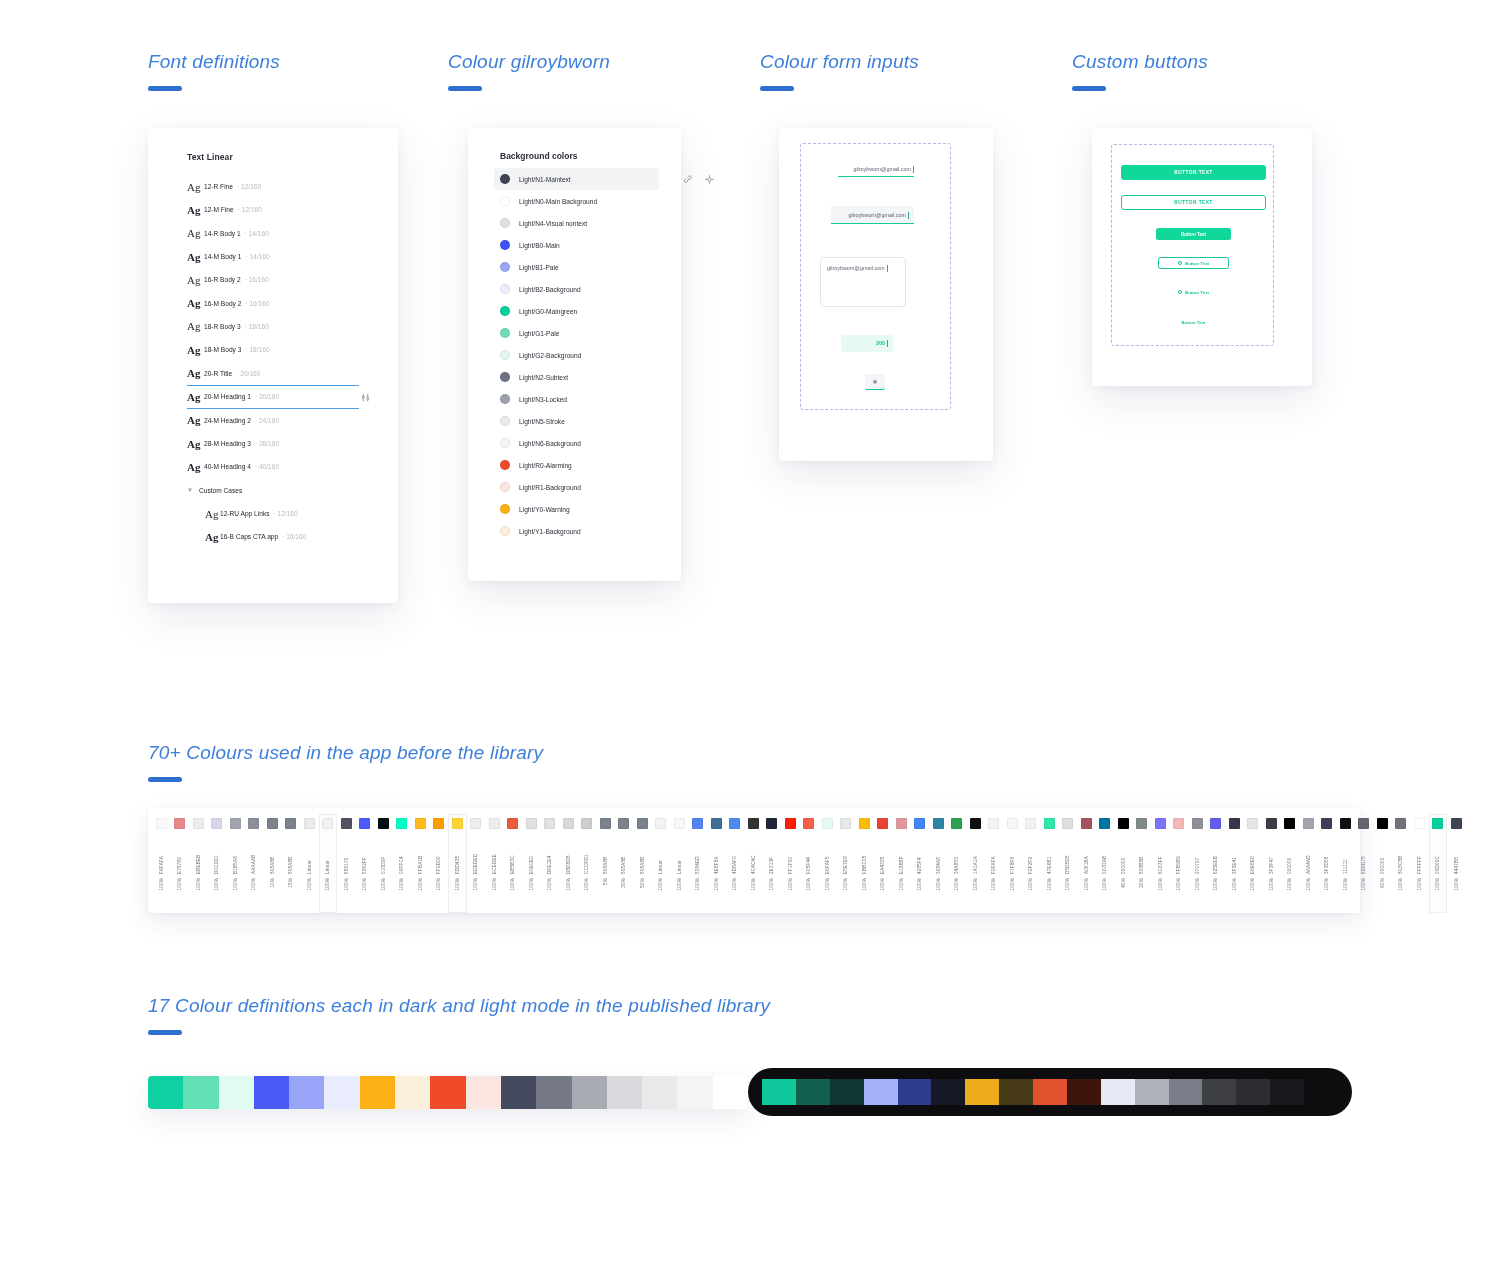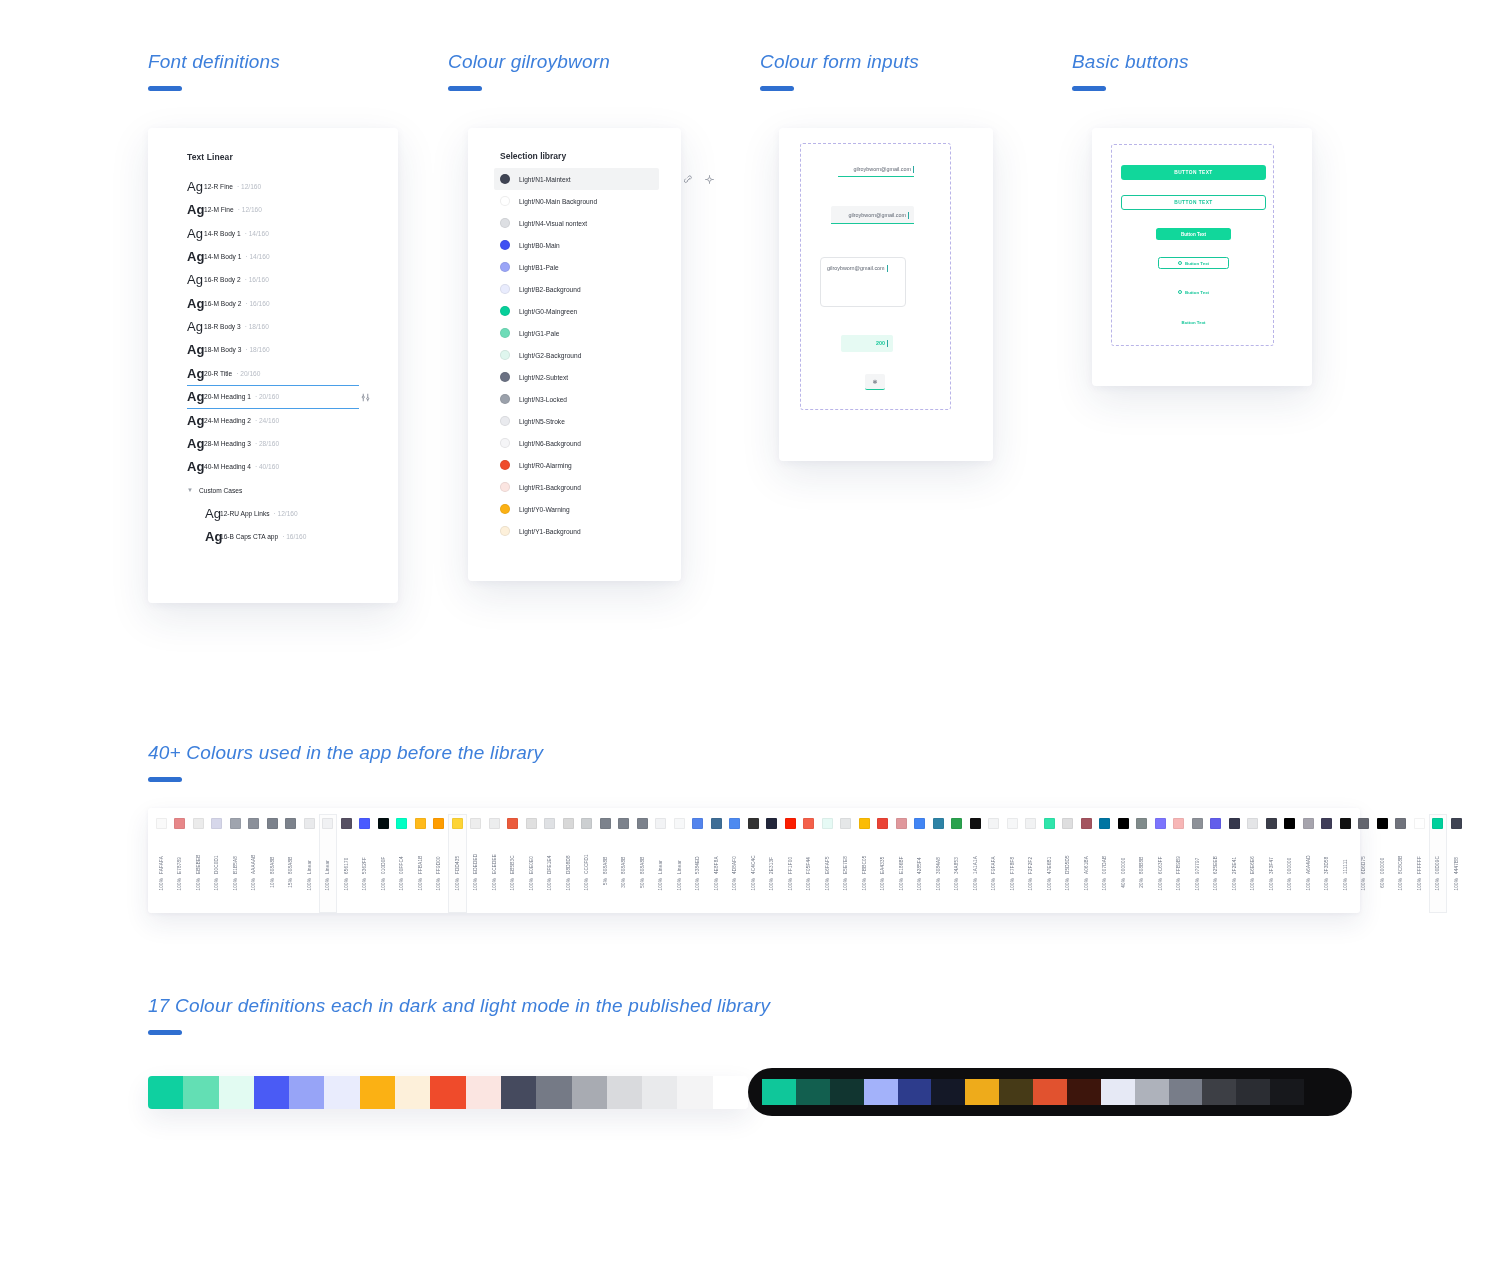--- a/index.html
+++ b/index.html
@@ -43,21 +43,21 @@
     position:absolute; left:39px; top:24px;
     font-size: 8.5px; font-weight: 700; color:#2b2f38; letter-spacing:.1px;
   }
   .ts-list { position:absolute; left:39px; top:47px; width:172px; }
   .ts-row {
     display:flex; align-items:center; height:23.3px;
     position: relative;
   }
   .ts-row .ag {
     width: 17px; flex:0 0 17px;
-    font-size: 13px; color:#1f232b; font-weight:500;
+    font-size: 11px; color:#1f232b; font-weight:500;font-family:Liberation Serif, serif;
   }
   .ts-row .nm { font-size: 6.6px; color:#23262d; white-space:nowrap; }
   .ts-row .sz { font-size: 6.6px; color:#b6bbc4; margin-left:4px; white-space:nowrap;}
   .ts-row.w400 .ag { font-weight: 400; }
   .ts-row.w700 .ag { font-weight: 700; }
   .ts-row.selected {
     border-top: 1px solid #4a9fe8;
     border-bottom: 1px solid #4a9fe8;
     height: 24px;
   }
@@ -192,25 +192,25 @@
   </div>
   <div class="sec-head" style="left:448px; top:51px;">
     <div class="title">Colour gilroybworn</div>
     <div class="rule"></div>
   </div>
   <div class="sec-head" style="left:760px; top:51px;">
     <div class="title">Colour form inputs</div>
     <div class="rule"></div>
   </div>
   <div class="sec-head" style="left:1072px; top:51px;">
-    <div class="title">Basic buttons</div>
+    <div class="title">Custom buttons</div>
     <div class="rule"></div>
   </div>
   <div class="sec-head" style="left:148px; top:742px;">
-    <div class="title">40+ Colours used in the app before the library</div>
+    <div class="title">70+ Colours used in the app before the library</div>
     <div class="rule"></div>
   </div>
   <div class="sec-head" style="left:148px; top:995px;">
     <div class="title">17  Colour definitions each in dark and light mode in the published library</div>
     <div class="rule"></div>
   </div>
 
   <div class="card" id="font-card">
     <div class="panel-title">Text Linear</div>
     <div class="ts-list" id="ts-list">
@@ -295,21 +295,21 @@
         </div>
         <div class="ts-row child w700">
           <span class="ag">Ag</span>
           <span class="nm">16-B Caps CTA app</span>
           <span class="sz">· 16/160</span>
         </div>
       </div>
   </div>
 
   <div class="card" id="colour-card">
-    <div class="panel-title">Selection library</div>
+    <div class="panel-title">Background colors</div>
     <div class="col-list" id="col-list">
         <div class="col-row active">
           <span class="sw" style="background:#3f4453"></span>
           <span class="lbl">Light/N1-Maintext</span>
           <span class="icons">
             <span><svg width="9" height="9" viewBox="0 0 12 12" fill="none">
                 <path d="M4.5 7.5L7.5 4.5M5 3l1.2-1.2a2 2 0 012.9 2.9L7.9 5.9M5 8.1L3.8 9.3a2 2 0 01-2.9-2.9L2.1 5.2" stroke="#6b7280" stroke-width=".9" stroke-linecap="round"></path>
               </svg></span>
             <span><svg width="9" height="9" viewBox="0 0 12 12" fill="none">
                 <circle cx="6" cy="6" r="2.3" stroke="#6b7280" stroke-width=".9"></circle>

